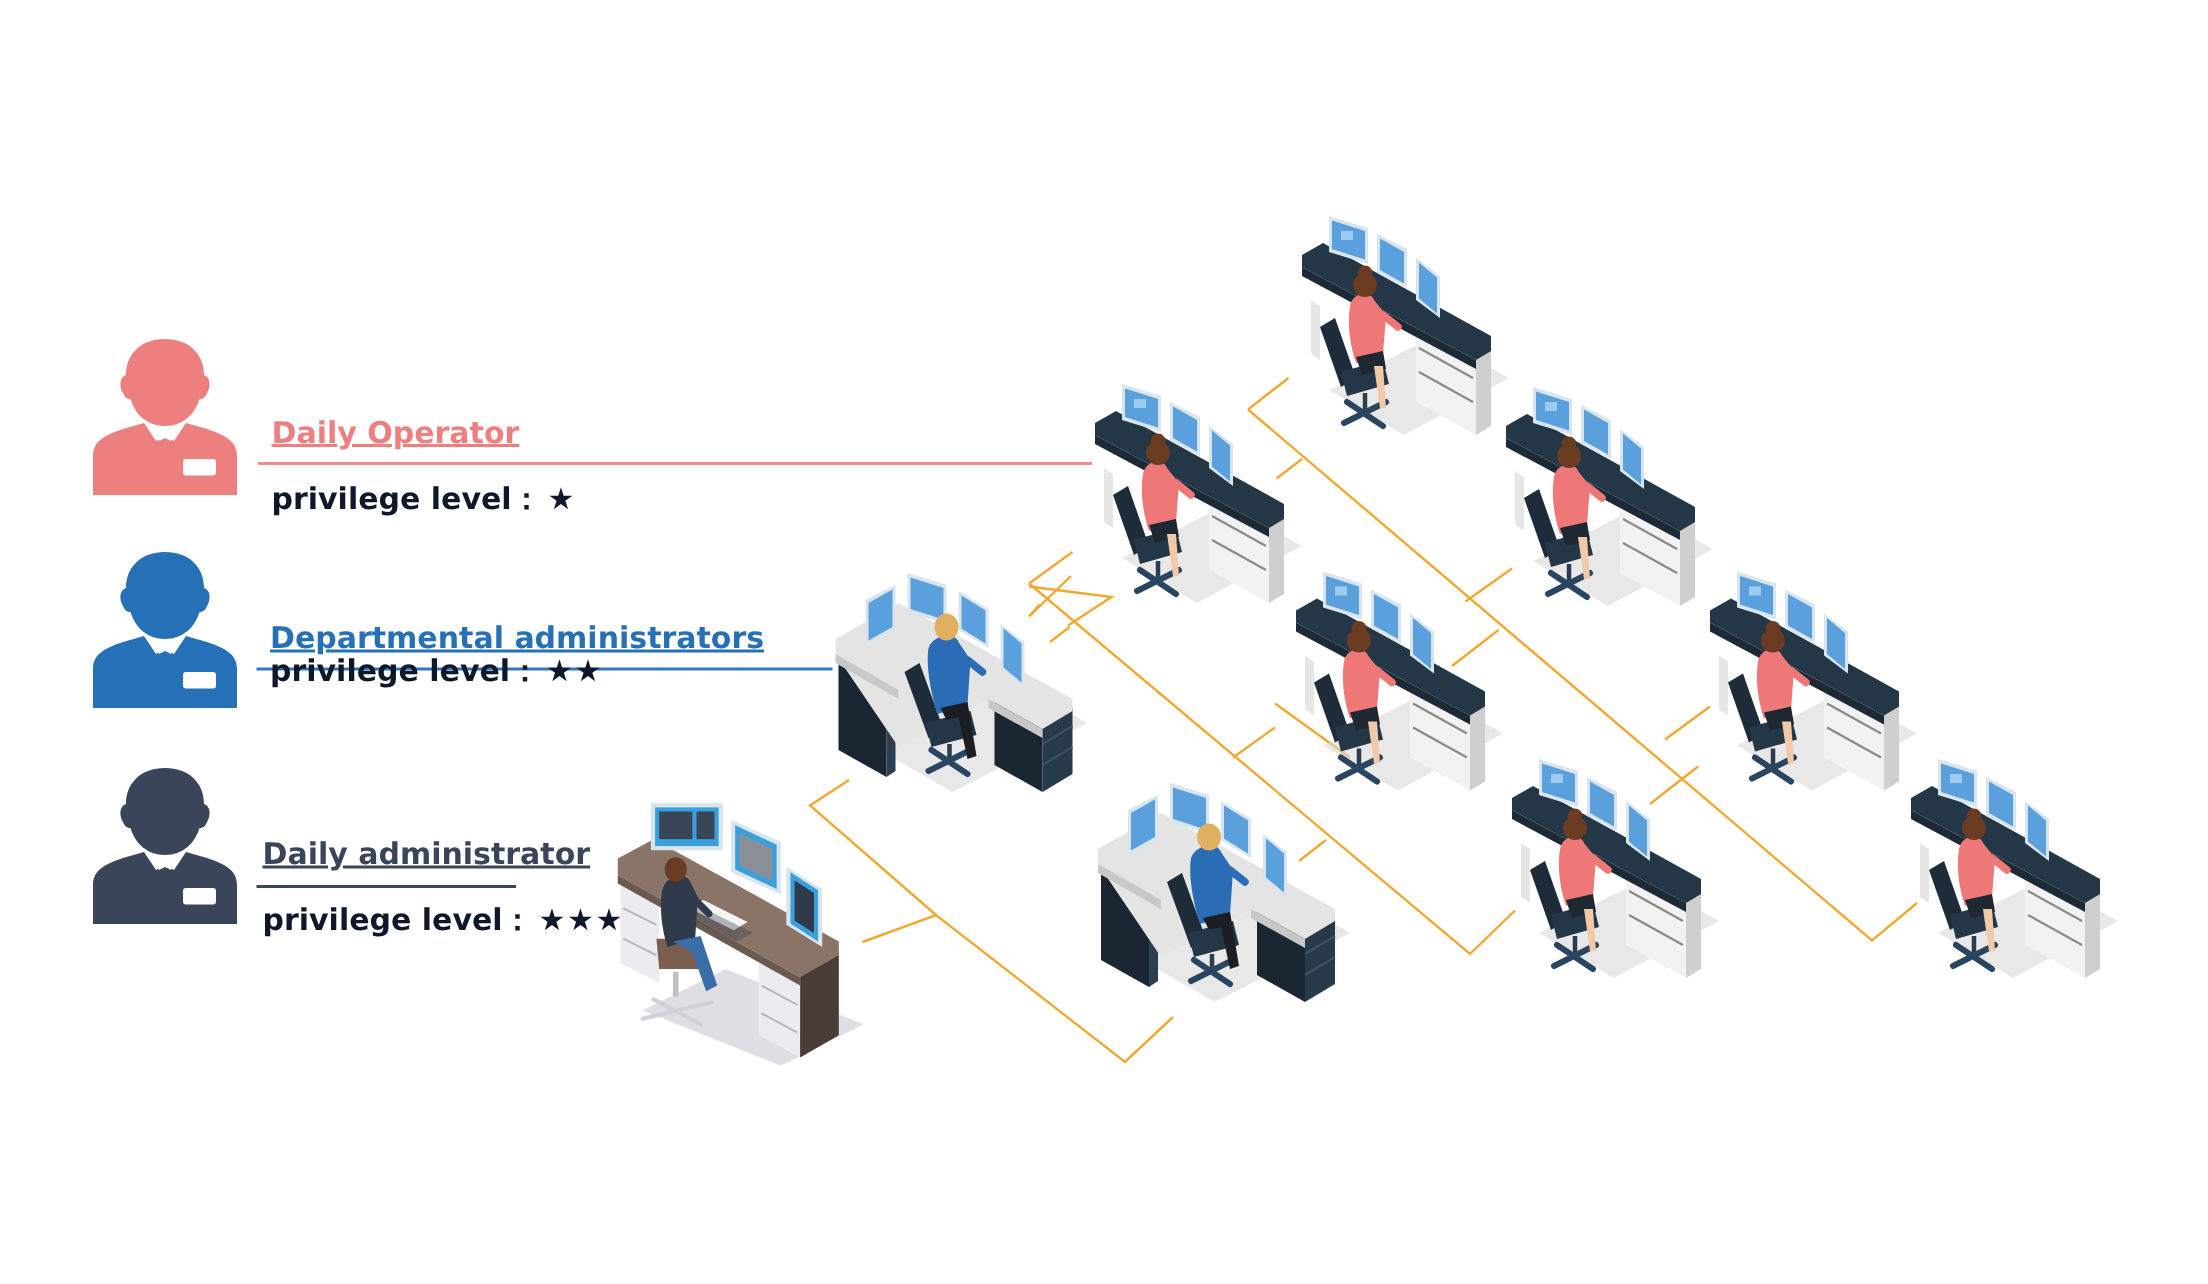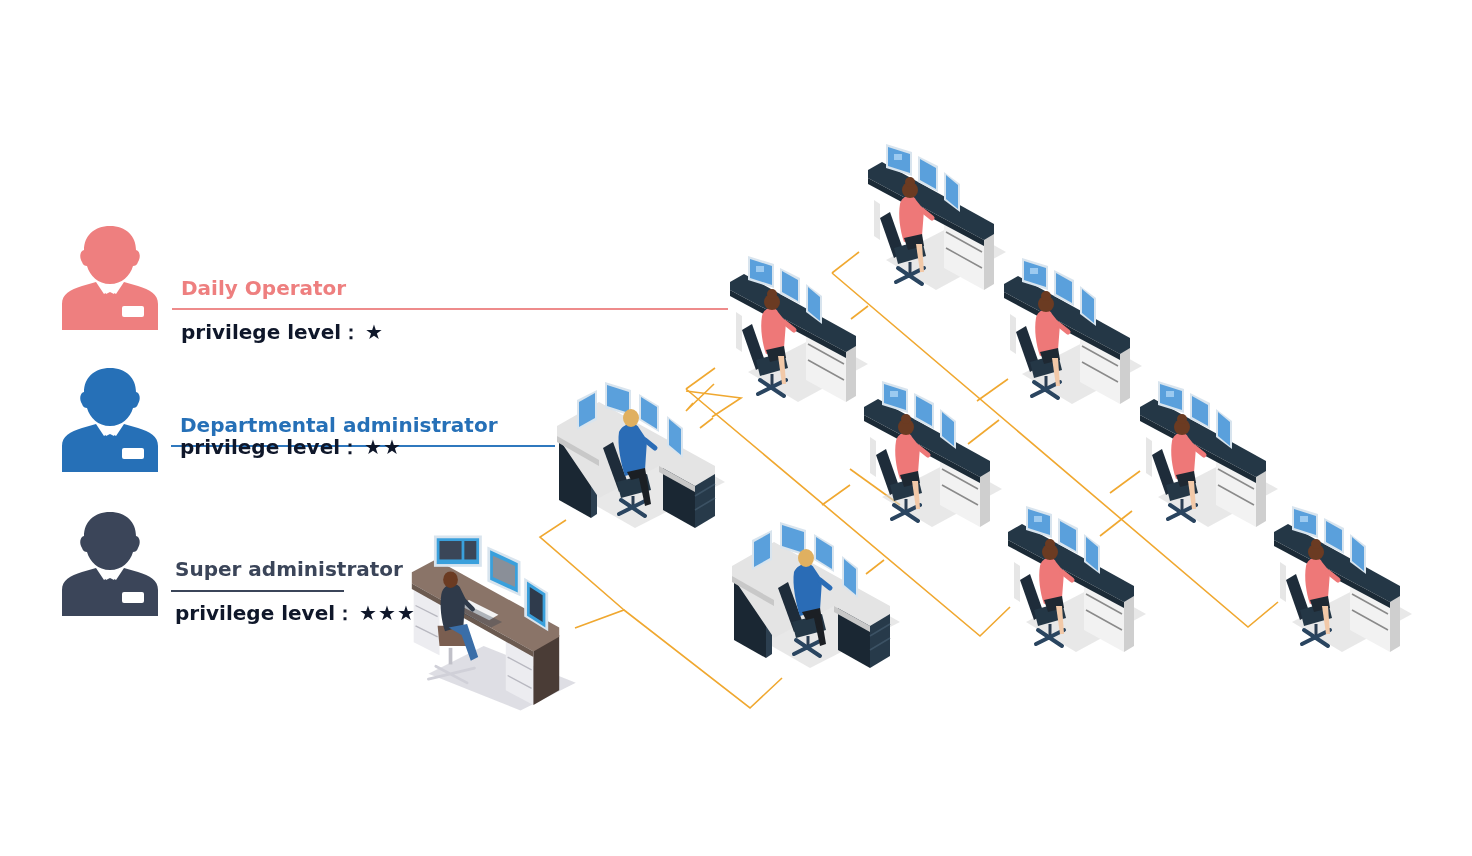--- a/index.html
+++ b/index.html
@@ -1,19 +1,19 @@
 <!DOCTYPE html>
 <html><head>
 <meta charset="utf-8">
 <style>
   html,body{margin:0;padding:0;background:#ffffff;}
   body{width:1472px;height:856px;position:relative;overflow:hidden;font-family:"DejaVu Sans","Liberation Sans",sans-serif;}
   .role{position:absolute;}
   .avatar{position:absolute;width:100px;height:106px;}
-  .role-title{position:absolute;font-weight:bold;font-size:20px;white-space:nowrap;letter-spacing:0;}
+  .role-title{position:absolute;font-weight:bold;font-size:20px;white-space:nowrap;letter-spacing:0;text-decoration:underline;}
   .role-line{position:absolute;height:2px;}
   .priv{position:absolute;font-weight:bold;font-size:20px;color:#0f172a;white-space:nowrap;}
   .priv .stars{margin-left:4px;letter-spacing:1px;}
   #net{position:absolute;left:0;top:0;width:1472px;height:856px;}
   .ws{position:absolute;}
 </style>
 </head>
 <body>
 
 <svg width="0" height="0" style="position:absolute">
@@ -170,32 +170,32 @@
   <div class="role-line" style="left:172px;top:308px;width:556px;background:#ee8b8b"></div>
   <div class="priv" style="left:181px;top:319px">
     <span>privilege level：</span><span class="stars">★</span>
   </div>
 </div>
 
 <div class="role">
   <svg class="avatar" style="left:60px;top:366px;color:#2670b7">
       <use href="#avatar"></use>
     </svg>
-  <div class="role-title" style="left:180px;top:413px;color:#2670b7">Departmental administrator</div>
+  <div class="role-title" style="left:180px;top:413px;color:#2670b7">Departmental administrators</div>
   <div class="role-line" style="left:171px;top:445px;width:384px;background:#2f78be"></div>
   <div class="priv" style="left:180px;top:434px">
     <span>privilege level：</span><span class="stars">★★</span>
   </div>
 </div>
 
 <div class="role">
   <svg class="avatar" style="left:60px;top:510px;color:#3b4559">
       <use href="#avatar"></use>
     </svg>
-  <div class="role-title" style="left:175px;top:557px;color:#3b4559">Super administrator</div>
+  <div class="role-title" style="left:175px;top:557px;color:#3b4559">Daily administrator</div>
   <div class="role-line" style="left:171px;top:590px;width:173px;background:#3b4559"></div>
   <div class="priv" style="left:175px;top:600px">
     <span>privilege level：</span><span class="stars">★★★</span>
   </div>
 </div>
 
 <svg class="ws" style="left:410px;top:528px;width:175px;height:190px">
     <use href="#superdesk"></use>
   </svg>
 

